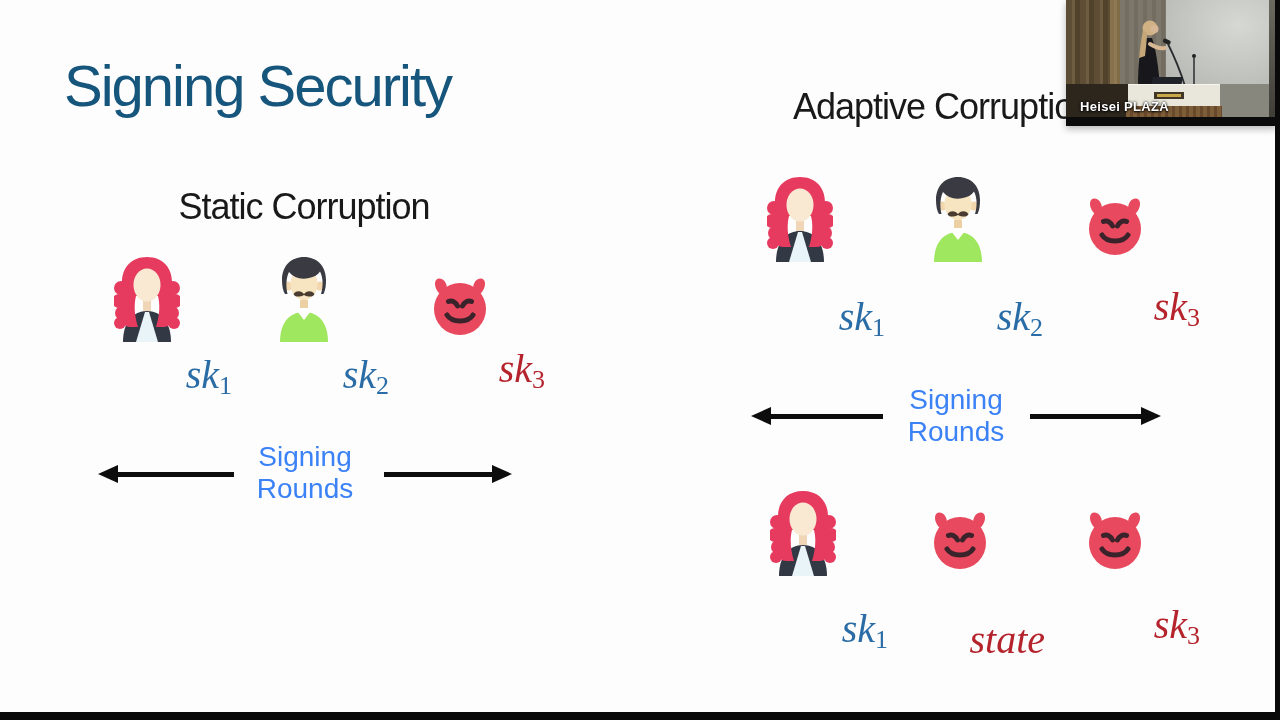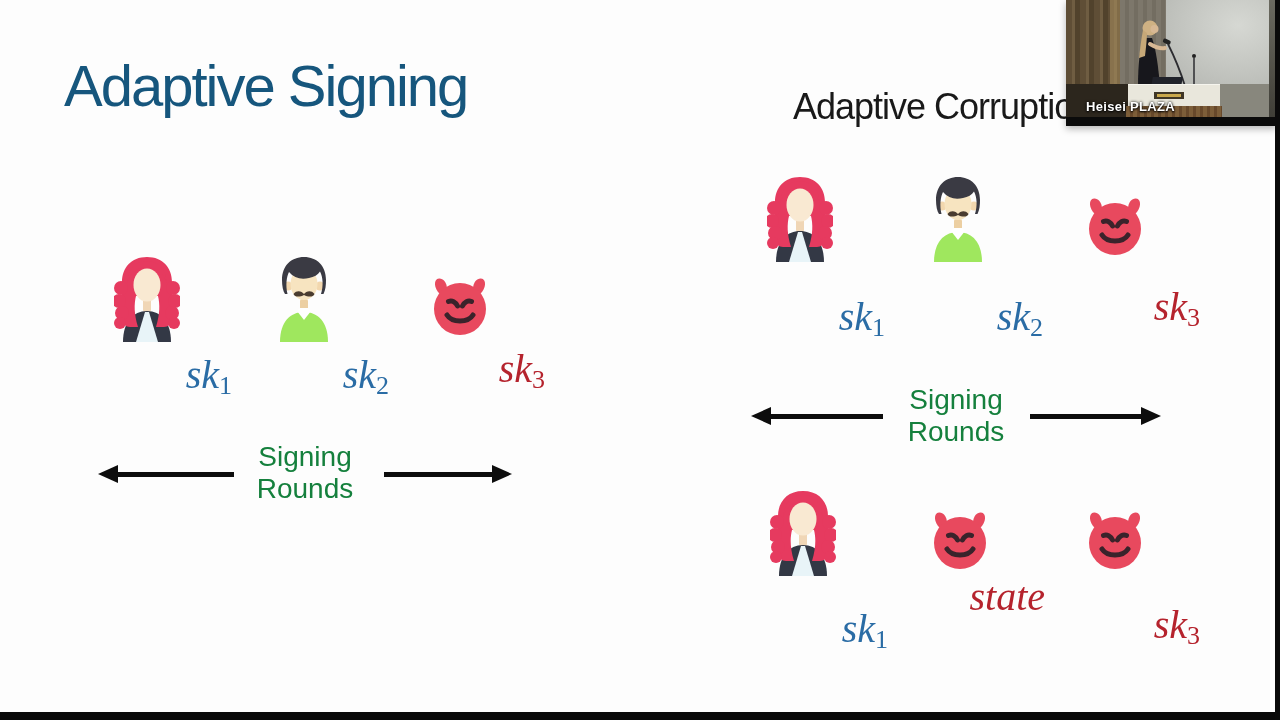--- a/index.html
+++ b/index.html
@@ -22,23 +22,23 @@
   .sk .suffix{font-style:italic;}
   .sk.blue{color:#2a6ca5;}
   .sk.red{color:#b5232d;}
   .row-left .sk{margin-top:12px;}
   .row-r1 .sk{margin-top:34px;}
   .row-r2 .sk{margin-top:32px;}
   .lift6{transform:translateY(-6px);}
   .lift10{transform:translateY(-10px);}
   .lift4{transform:translateY(-4px);}
   .sk-line2{font-family:"Liberation Serif","DejaVu Serif",serif;font-style:italic;font-size:40px;
-            line-height:42px;color:#b5232d;}
-
-  .rounds-label{width:200px;text-align:center;font-size:28px;line-height:32px;color:#15803d;}
+            line-height:42px;color:#b5232d;margin-top:43px;}
+
+  .rounds-label{width:200px;text-align:center;font-size:28px;line-height:32px;color:#3b82f6;}
 
   .arrow{position:absolute;height:18px;}
   .arrow .shaft{position:absolute;top:7px;height:5px;background:#0d0d0d;}
   .arrow .head{position:absolute;top:0;width:0;height:0;border-top:9px solid transparent;border-bottom:9px solid transparent;}
   .arrow.left .shaft{left:16px;right:0;}
   .arrow.left .head{left:0;border-right:20px solid #0d0d0d;}
   .arrow.right .shaft{left:0;right:16px;}
   .arrow.right .head{right:0;border-left:20px solid #0d0d0d;}
 
   
@@ -54,21 +54,21 @@
   .wc-floor{left:0;top:84px;width:66px;height:42px;background:#2c261d;}
   .wc-rightwall{left:150px;top:84px;width:61px;height:42px;background:#88877d;}
   .wc-rightedge{left:203px;top:0;width:8px;height:126px;background:linear-gradient(#6b6a60,#3c3b34);}
   .wc-podium{left:62px;top:84px;width:92px;height:24px;background:#e9e7dc;border-top:1px solid #f6f5ee;}
   .wc-plaque{left:88px;top:92px;width:30px;height:7px;background:#3f3626;}
   .wc-plaque-text{left:91px;top:94px;width:24px;height:3px;background:#c9a84c;}
   .wc-laptop{left:86px;top:77px;width:30px;height:9px;background:#20222a;transform:skewX(-10deg);}
   .wc-base{left:60px;top:106px;width:96px;height:13px;
      background:repeating-linear-gradient(90deg,#7d5e39 0 4px,#68492b 4px 7px);}
   .wc-bottombar{left:0;top:117px;width:211px;height:9px;background:#0b0b0b;}
-  .wc-caption{left:20px;top:99px;font-size:13px;font-weight:bold;color:#ffffff;letter-spacing:.3px;
+  .wc-caption{left:14px;top:99px;font-size:13px;font-weight:bold;color:#ffffff;letter-spacing:.3px;
      text-shadow:0 1px 2px #000,0 0 3px #000;white-space:nowrap;}
 
   .bar-bottom{left:0;top:712px;width:1280px;height:8px;background:#090909;z-index:10;}
   .bar-right{left:1275px;top:0;width:5px;height:720px;background:#0a0a0a;z-index:10;}
   .hidden-defs{position:absolute;width:0;height:0;overflow:hidden;}
 </style>
 </head>
 <body>
 
 <svg class="hidden-defs" aria-hidden="true">
@@ -105,22 +105,23 @@
       <circle cx="32" cy="36" r="26" fill="#e8495e"></circle>
       <path d="M20.5,28.5 C24,27 27.5,29 29.5,33" stroke="#3a232b" stroke-width="5" fill="none" stroke-linecap="round"></path>
       <path d="M43.5,28.5 C40,27 36.5,29 34.5,33" stroke="#3a232b" stroke-width="5" fill="none" stroke-linecap="round"></path>
       <path d="M19,42 C24,50 40,50 45,42" stroke="#3a232b" stroke-width="5" fill="none" stroke-linecap="round"></path>
     </g>
   </defs>
 </svg>
 
 <div class="frame">
 
-  <div class="abs title">Adaptive Signing</div>
-
+  <div class="abs title">Signing Security</div>
+
+  <div class="abs heading heading-static">Static Corruption</div>
 
   <div class="member row-left" style="left:62px;top:252px">
     <div class="avatar-slot">
         <svg class="avatar-woman" viewBox="0 0 66 88">
           <use href="#sym-woman"></use>
         </svg>
       </div>
     <div class="sk blue"><span>sk</span><sub>1</sub></div>
   </div>
   <div class="member row-left" style="left:219px;top:252px">

